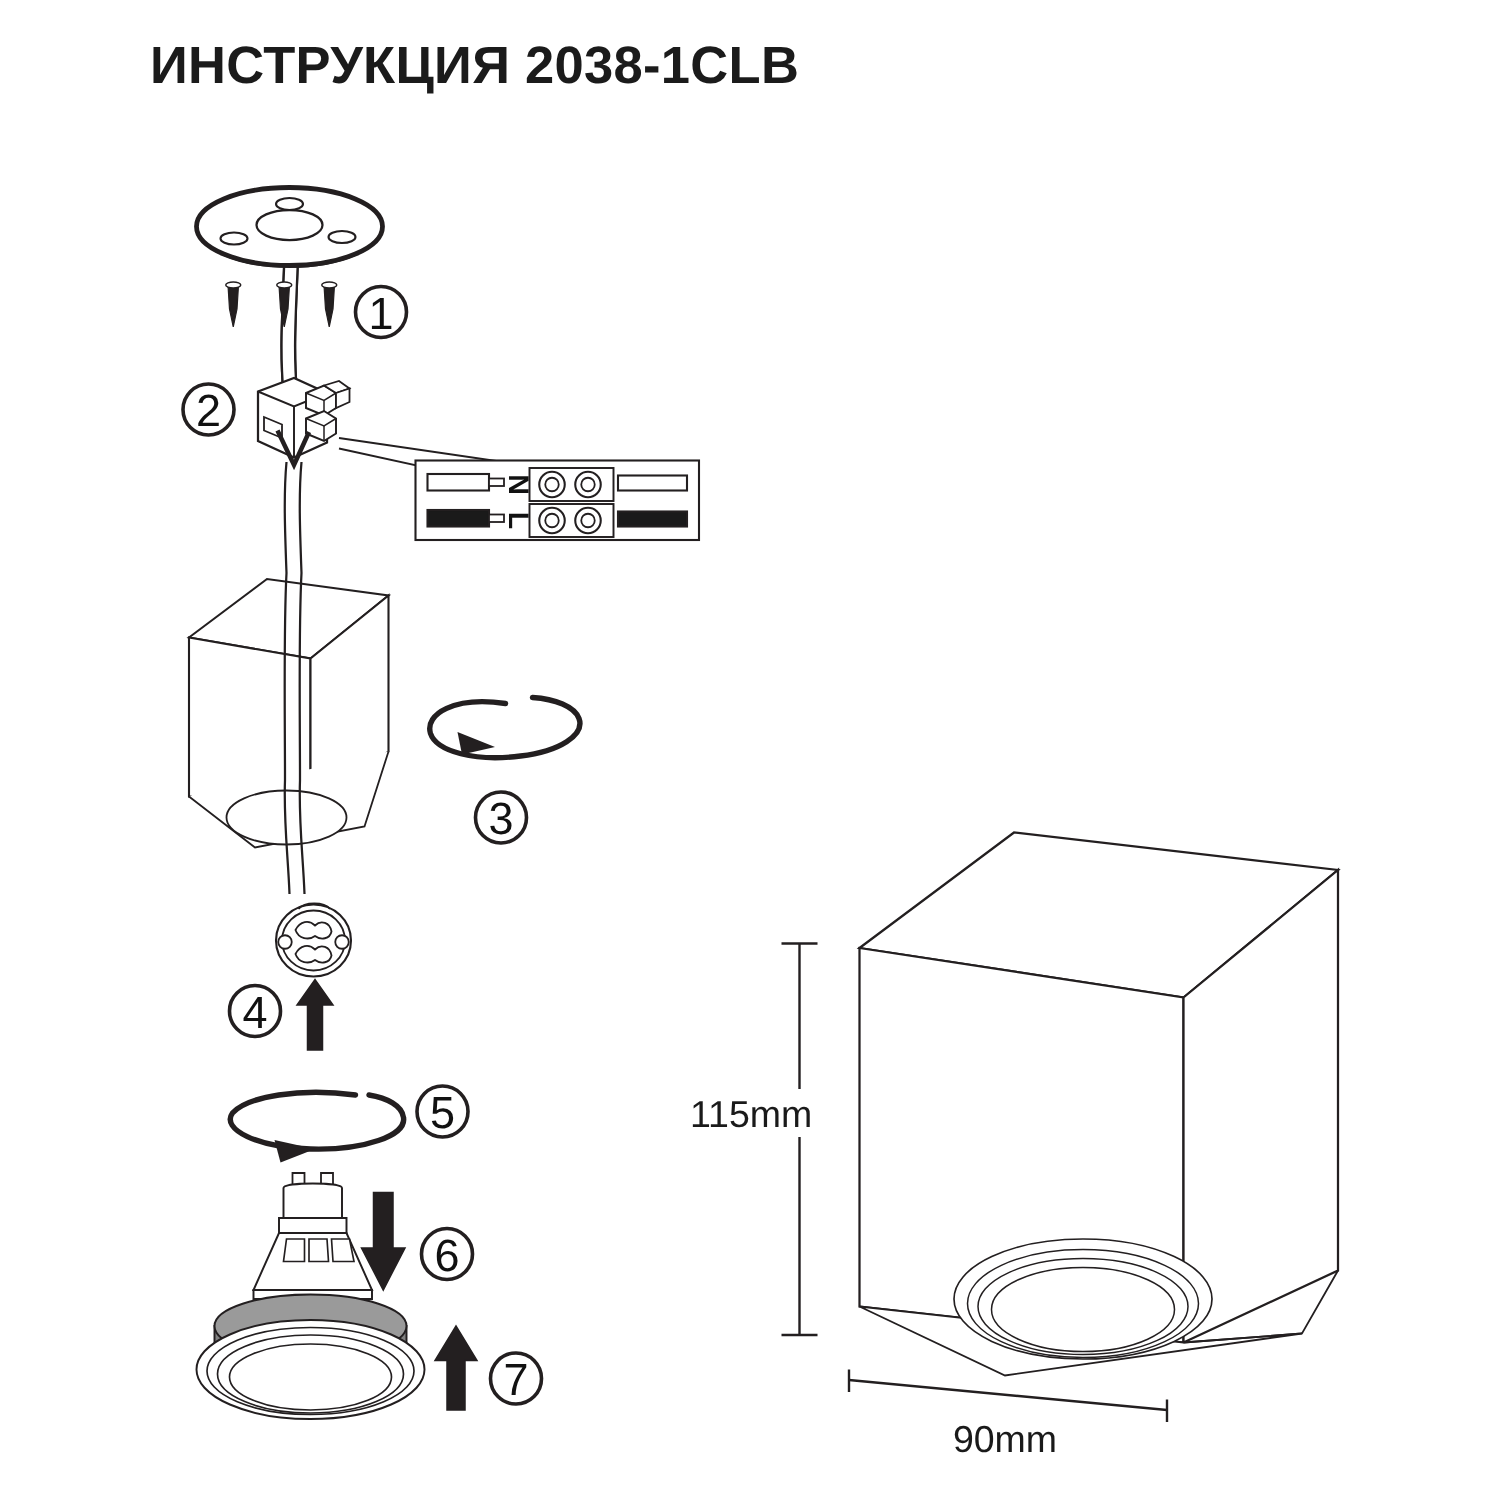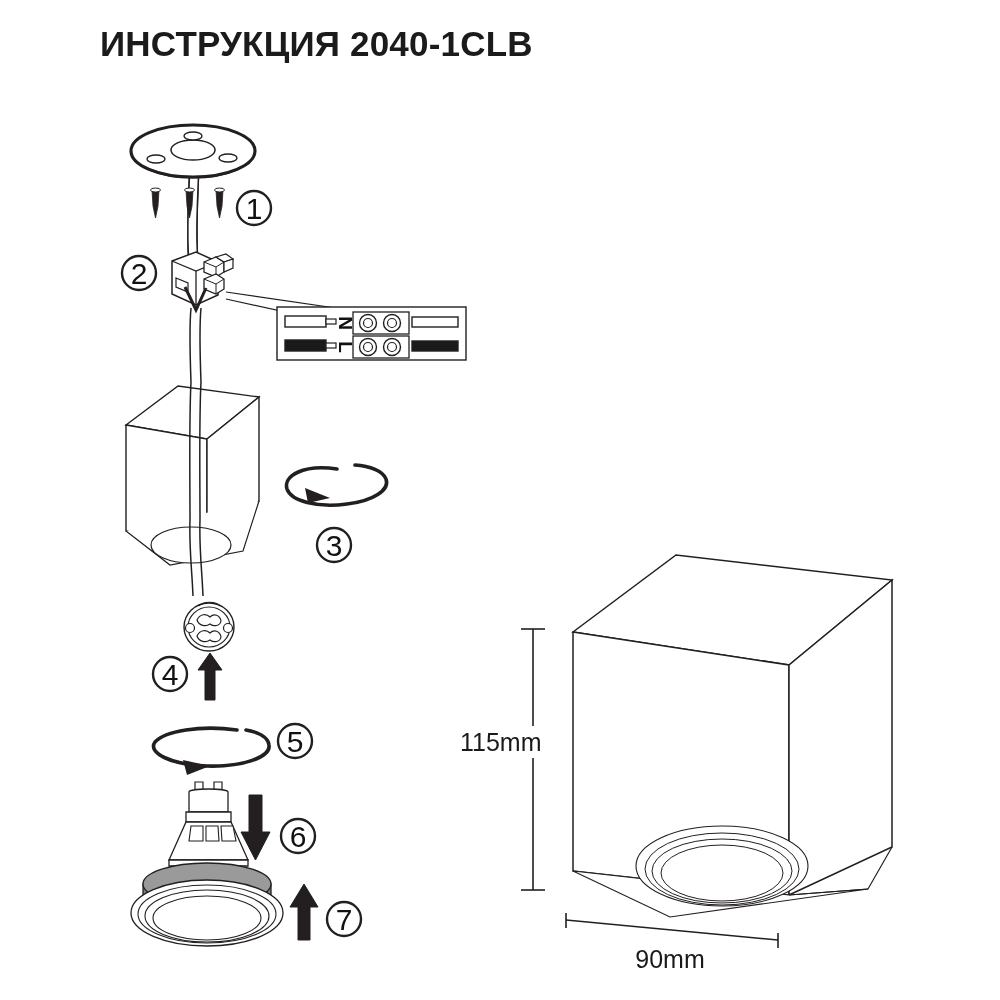--- a/index.html
+++ b/index.html
@@ -48,21 +48,21 @@
     font-size: 19px;
     font-weight: bold;
     fill: #111111;
   }
 </style>
 </head>
 <body>
 
 <div id="sheet">
 
-  <div id="title">ИНСТРУКЦИЯ 2040-1CLB</div>
+  <div id="title">ИНСТРУКЦИЯ 2038-1CLB</div>
 
   <svg width="1000" height="1000" viewBox="0 0 1000 1000">
 
     <defs>
       <marker id="arrowSmall" markerWidth="10" markerHeight="10" refX="6" refY="3" orient="auto" markerUnits="strokeWidth">
         <path d="M0,0 L7,3 L0,6 z" fill="#231f20"></path>
       </marker>
     </defs>
 
     <g>

